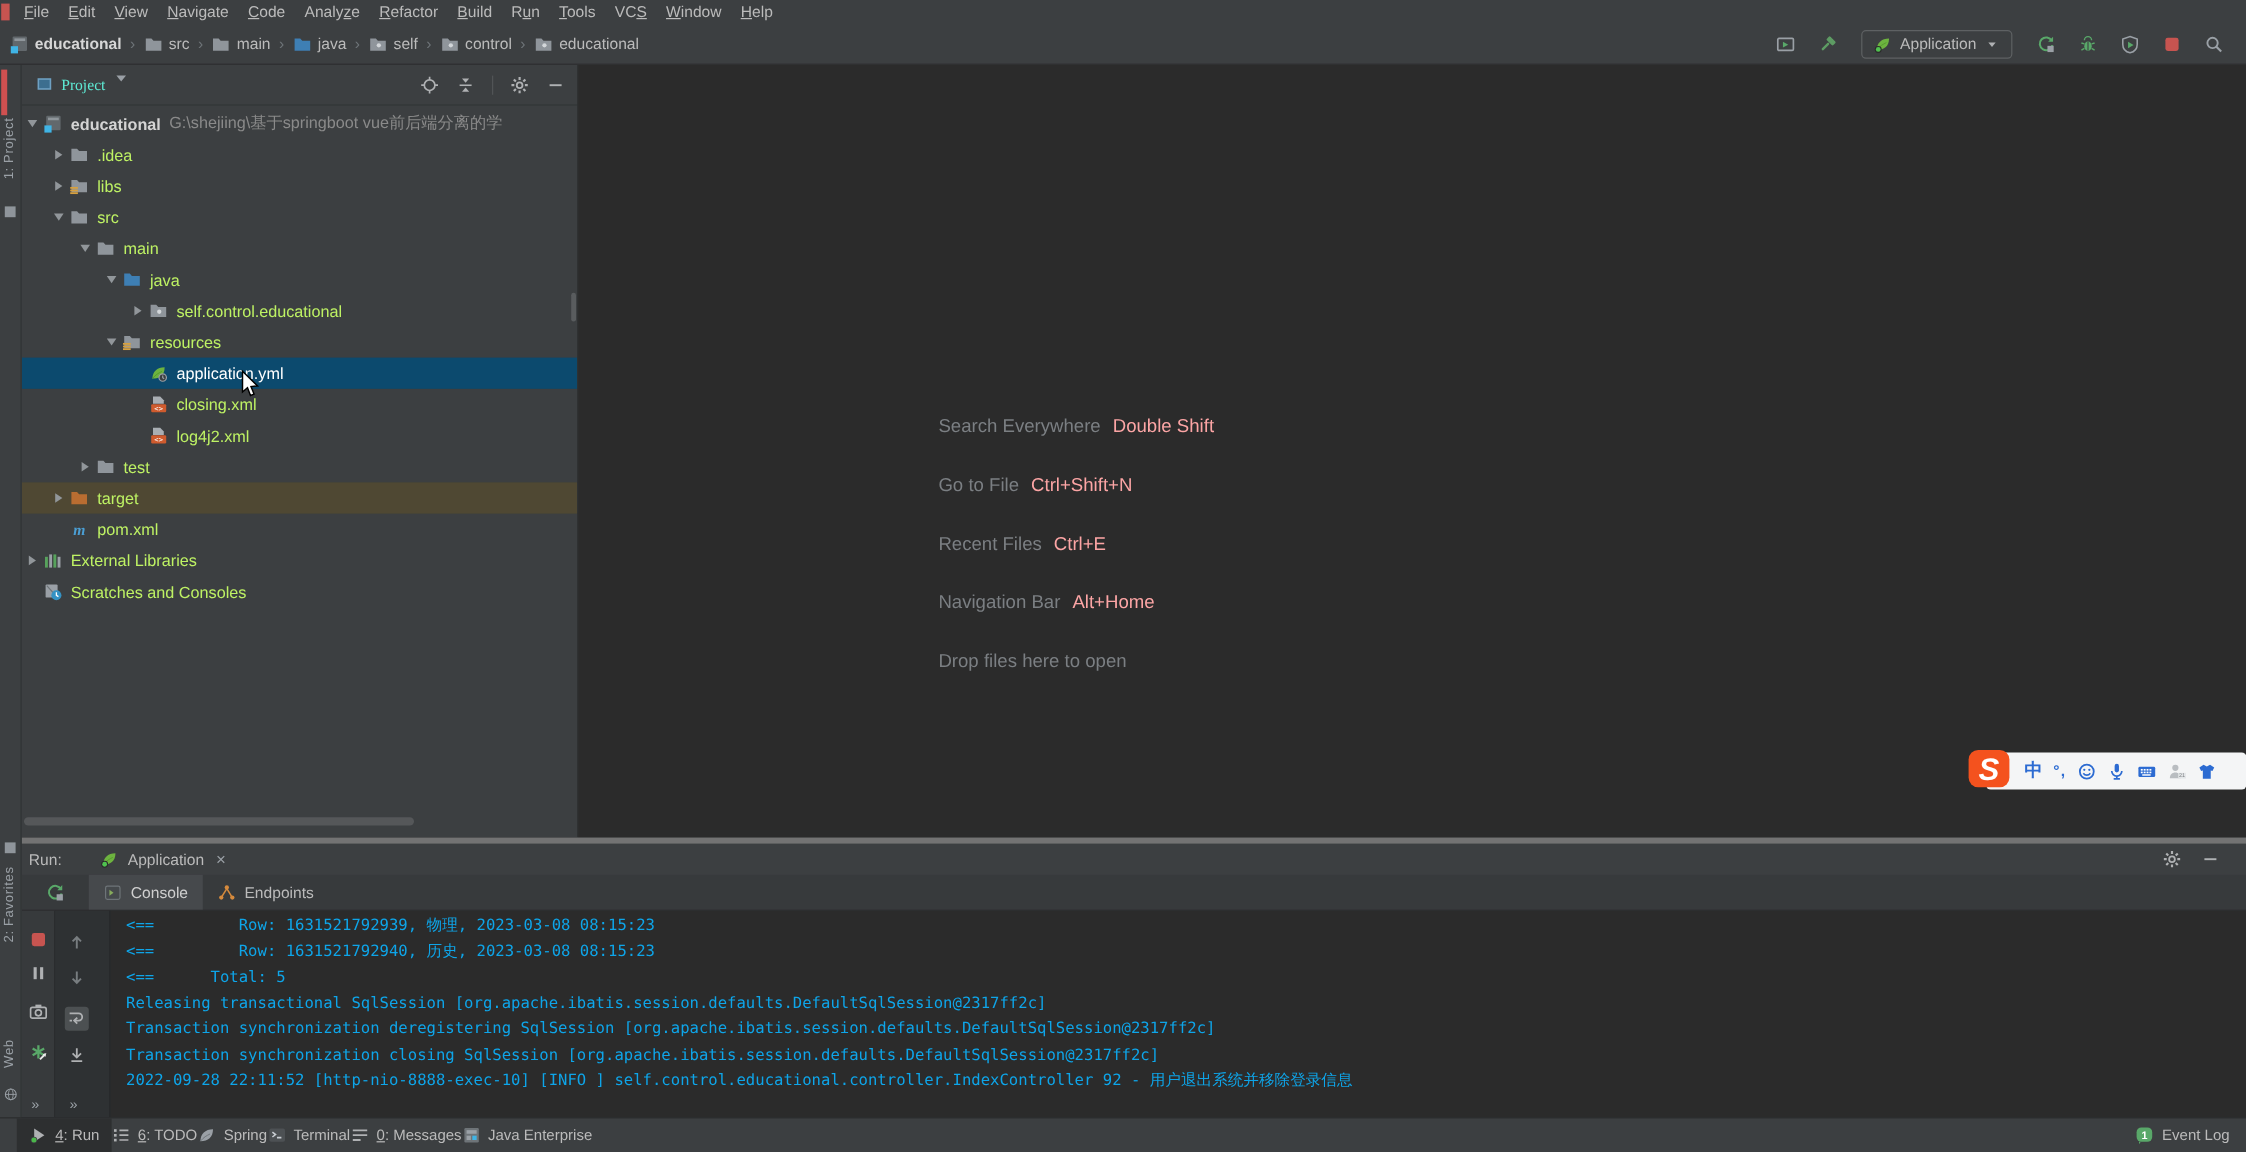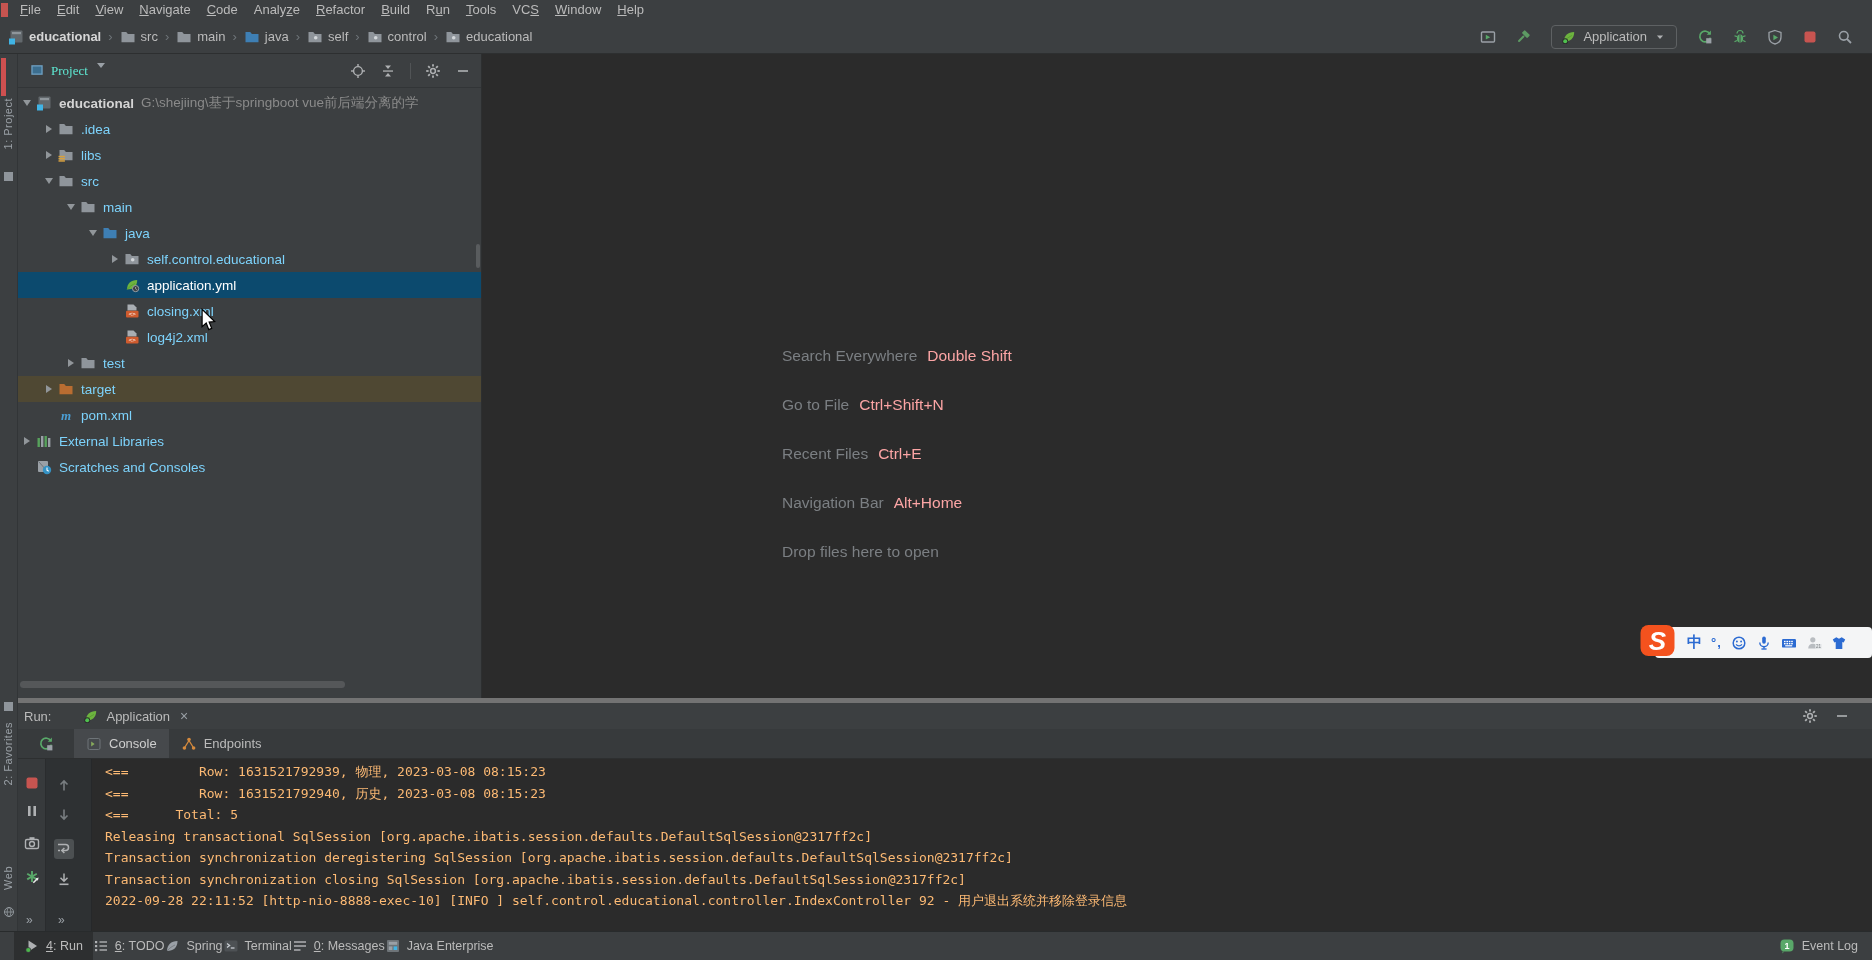--- a/index.html
+++ b/index.html
@@ -50,21 +50,21 @@
   .tree { position:relative; padding-top:2px; }
   .tree-row { height:26px; display:flex; align-items:center; white-space:nowrap; }
   .tree-row.sel { background:#0c4a6e; }
   .tree-row.sel .t-label { color:#ffffff; }
   .tree-row.hl { background:#4f4833; }
   .t-indent { flex:0 0 auto; }
   .t-arrow { flex:0 0 18px; display:flex; align-items:center; justify-content:center; }
   .tri-open { width:0; height:0; border-left:4.5px solid transparent; border-right:4.5px solid transparent; border-top:6px solid #91969a; }
   .tri-closed { width:0; height:0; border-top:4.5px solid transparent; border-bottom:4.5px solid transparent; border-left:6px solid #91969a; }
   .t-icon { flex:0 0 16px; margin-right:7px; line-height:0; }
-  .t-label { color:#7dd3fc; font-size:13.5px; }
+  .t-label { color:#bef264; font-size:13.5px; }
   .t-label.bold { font-weight:bold; color:#d4d4d4; }
   .t-path { color:#8a8a8a; font-size:13.5px; margin-left:7px; }
   .hscroll { position:absolute; left:2px; top:627px; width:325px; height:7px; background:#595c5e; border-radius:4px; opacity:.85; }
   .vscroll { position:absolute; right:1px; top:190px; width:4px; height:24px; background:#595c5e; border-radius:2px; }
   
   .editor { position:absolute; left:482px; top:54px; width:1390px; height:644px; background:#2b2b2b; }
   .shortcuts { position:absolute; left:300px; top:292px; display:flex; flex-direction:column; gap:29px; }
   .sc-row { display:flex; align-items:center; gap:10px; height:20px; font-size:15.5px; }
   .sc-label { color:#7b7f83; }
   .sc-keys { color:#fca5a5; }
@@ -86,21 +86,21 @@
   .rerun-slot { width:56px; display:flex; align-items:center; justify-content:center; }
   .rtab { display:flex; align-items:center; gap:7px; padding:0 12px; color:#bbbbbb; }
   .rtab.active { background:#46494c; color:#cfcfcf; }
   .run-body { position:relative; height:172px; background:#2b2b2b; }
   .gutter { position:absolute; left:0; top:0; width:74px; height:172px; background:#2e3133; border-right:1px solid #26282a; }
   .gutter-col1 { position:absolute; left:0; top:0; width:28px; height:172px; background:#373a3c; border-right:1px solid #2a2c2e; }
   .gicon { position:absolute; width:16px; height:16px; line-height:0; }
   .gicon.selbg { background:#4c5052; border-radius:3px; padding:1px; width:20px; height:20px; }
   .gchev { position:absolute; color:#9aa0a6; font-size:12px; bottom:4px; }
   .console { position:absolute; left:75px; top:0; width:1779px; height:172px; overflow:hidden;
-    font-family:"DejaVu Sans Mono","Liberation Mono",monospace; font-size:13px; line-height:21.5px; color:#fdba74; padding:2px 5px 0 12px; }
+    font-family:"DejaVu Sans Mono","Liberation Mono",monospace; font-size:13px; line-height:21.5px; color:#0ea5e9; padding:2px 5px 0 12px; }
   .console-line { white-space:pre; }
   
   .statusbar { position:absolute; left:0; top:931px; width:1872px; height:29px; background:#3c3f41;
     border-top:1px solid #282b2c; display:flex; align-items:center; font-size:12.5px; }
   .sb-left { display:flex; align-items:center; padding-left:14px; }
   .sb-item { display:flex; align-items:center; gap:6px; color:#bbbbbb; height:29px; }
   .sb-item.active { background:#2d2f30; padding:0 10px; }
   .sb-item u { text-decoration:underline; }
   .sb-right { margin-left:auto; display:flex; align-items:center; gap:7px; padding-right:14px; color:#bbbbbb; }
   
@@ -411,20 +411,35 @@
         <div class="tree-row">
           <span class="t-indent" style="width: 88px;"></span>
           <span class="t-arrow">
             <span class="tri-closed"></span>
           </span>
           <span class="t-icon"><svg viewBox="0 0 16 16" width="16" height="16">
               <path d="M1.5 3h4.7l1.7 1.9h6.6V13.2H1.5z" fill="#8f959b"></path>
               <circle cx="8.7" cy="8.8" r="1.8" fill="#d2d6d9"></circle>
             </svg></span>
           <span class="t-label">self.control.educational</span>
+        </div>
+        <div class="tree-row">
+          <span class="t-indent" style="width: 66px;"></span>
+          <span class="t-arrow">
+            <span class="tri-open"></span>
+          </span>
+          <span class="t-icon"><svg viewBox="0 0 16 16" width="16" height="16">
+              <path d="M1.5 3h4.7l1.7 1.9h6.6V13.2H1.5z" fill="#8f959b"></path>
+              <g fill="#d8a13f">
+                <rect x="0.5" y="8.8" width="6.4" height="1.5"></rect>
+                <rect x="0.5" y="11" width="6.4" height="1.5"></rect>
+                <rect x="0.5" y="13.2" width="6.4" height="1.5"></rect>
+              </g>
+            </svg></span>
+          <span class="t-label">resources</span>
         </div>
         <div class="tree-row sel">
           <span class="t-indent" style="width: 88px;"></span>
           <span class="t-arrow"></span>
           <span class="t-icon"><svg viewBox="0 0 16 16" width="16" height="16">
               <path d="M3 12.5C3 6.8 6.8 3 13.2 3 13.2 9.4 9.4 12.5 3 12.5z" fill="#6db33f"></path>
               <path d="M3 12.5C6 9 8 8 11 6.5" stroke="#559a2f" stroke-width="0.8" fill="none"></path>
               <circle cx="11.6" cy="11.6" r="3.1" fill="#3c3f41" stroke="#9aa0a6" stroke-width="1"></circle>
               <path d="M11.6 10v1.8l1.2.8" stroke="#9aa0a6" stroke-width="1" fill="none"></path>
             </svg></span>

